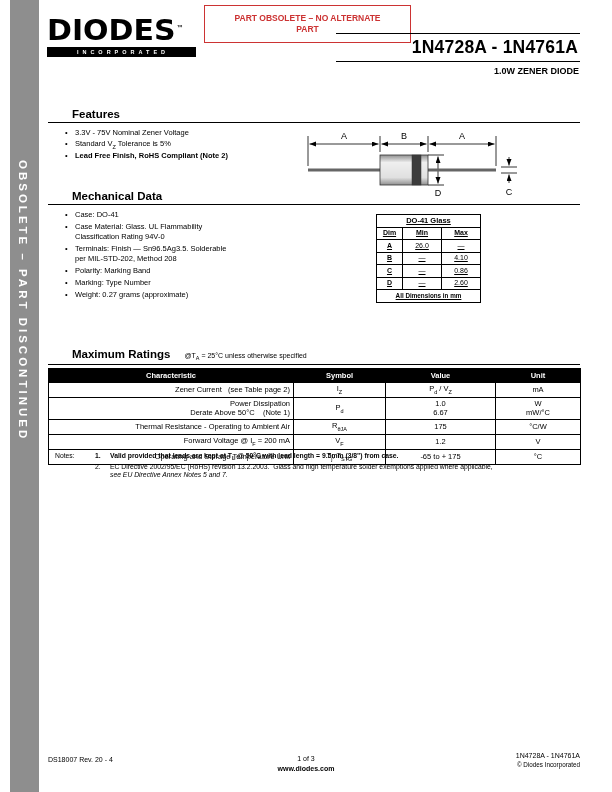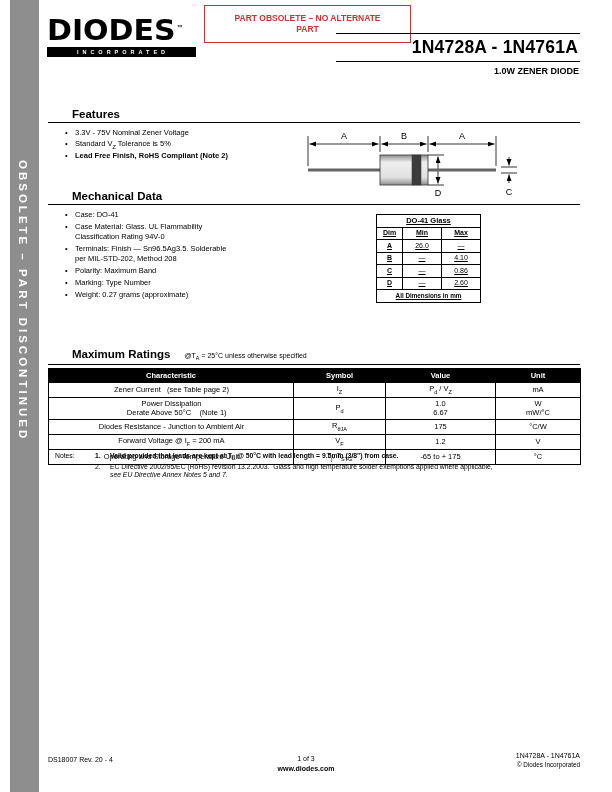--- a/index.html
+++ b/index.html
@@ -60,21 +60,21 @@
   .dt-h { font-weight:bold; }
   .dt-dim { font-weight:bold; }
   .dt-foot { font-weight:bold; font-size:6.3px; }
 
   
   .rtable { border-collapse:collapse; table-layout:fixed; width:532px; margin-top:3px; font-size:7.5px; }
   .rtable col.c1 { width:245px; } .rtable col.c2 { width:92px; }
   .rtable col.c3 { width:110px; } .rtable col.c4 { width:85px; }
   .rtable th, .rtable td { border:1px solid #000; padding:1.5px 3px; line-height:9px; text-align:center; vertical-align:middle; }
   .rtable th { background:#000; color:#fff; font-weight:bold; height:10px; }
-  .rtable td.char { text-align:center; padding-left:4px; }
+  .rtable td.char { text-align:right; padding-left:4px; }
 
   
   .notes { position:absolute; left:48px; top:452px; width:534px; font-size:6.8px; line-height:8.5px; }
   .note-row { display:flex; margin-bottom:1px; }
   .notes-label { flex:none; width:40px; padding-left:7px; }
   .note-num { flex:none; width:15px; }
   .note-text { flex:1; }
 
   
   .f-left { position:absolute; left:48px; top:756px; font-size:7px; }
@@ -181,21 +181,21 @@
       <div class="bullet-row">
           <span class="bullet-glyph"></span>
           <span class="bullet-text">Case Material:  Glass.  UL Flammability<br>Classification Rating 94V-0</span>
         </div>
       <div class="bullet-row">
           <span class="bullet-glyph"></span>
           <span class="bullet-text">Terminals: Finish — Sn96.5Ag3.5.  Solderable<br>per MIL-STD-202, Method 208</span>
         </div>
       <div class="bullet-row">
           <span class="bullet-glyph"></span>
-          <span class="bullet-text">Polarity: Maximum Band</span>
+          <span class="bullet-text">Polarity: Marking Band</span>
         </div>
       <div class="bullet-row">
           <span class="bullet-glyph"></span>
           <span class="bullet-text">Marking: Type Number</span>
         </div>
       <div class="bullet-row">
           <span class="bullet-glyph"></span>
           <span class="bullet-text">Weight: 0.27 grams (approximate)</span>
         </div>
     </div>
@@ -269,21 +269,21 @@
           <td>P<sub>d</sub> / V<sub>Z</sub></td>
           <td>mA</td>
         </tr>
         <tr>
           <td class="char">Power Dissipation<br>&nbsp;&nbsp;&nbsp;&nbsp;&nbsp;Derate Above 50°C&nbsp;&nbsp;&nbsp;&nbsp;(Note 1)</td>
           <td>P<sub>d</sub></td>
           <td>1.0<br>6.67</td>
           <td>W<br>mW/°C</td>
         </tr>
         <tr>
-          <td class="char">Diodes Resistance - Junction to Ambient Air</td>
+          <td class="char">Thermal Resistance - Operating to Ambient Air</td>
           <td>R<sub>θJA</sub></td>
           <td>175</td>
           <td>°C/W</td>
         </tr>
         <tr>
           <td class="char">Forward Voltage @ I<sub>F</sub> = 200 mA</td>
           <td>V<sub>F</sub></td>
           <td>1.2</td>
           <td>V</td>
         </tr>

